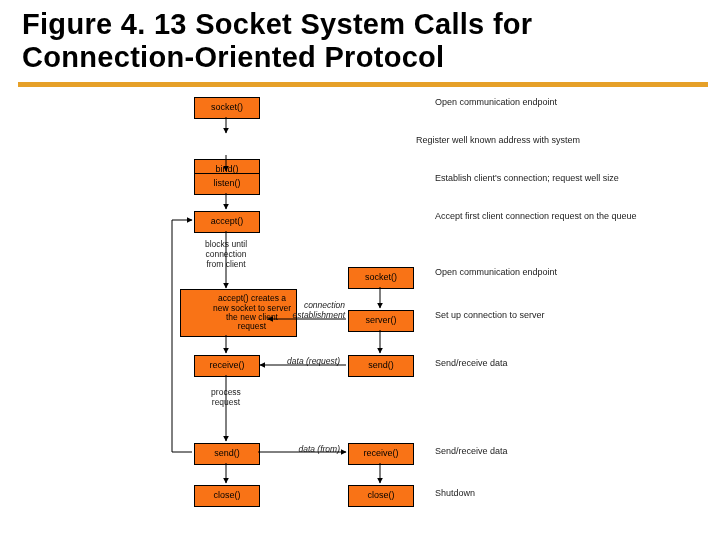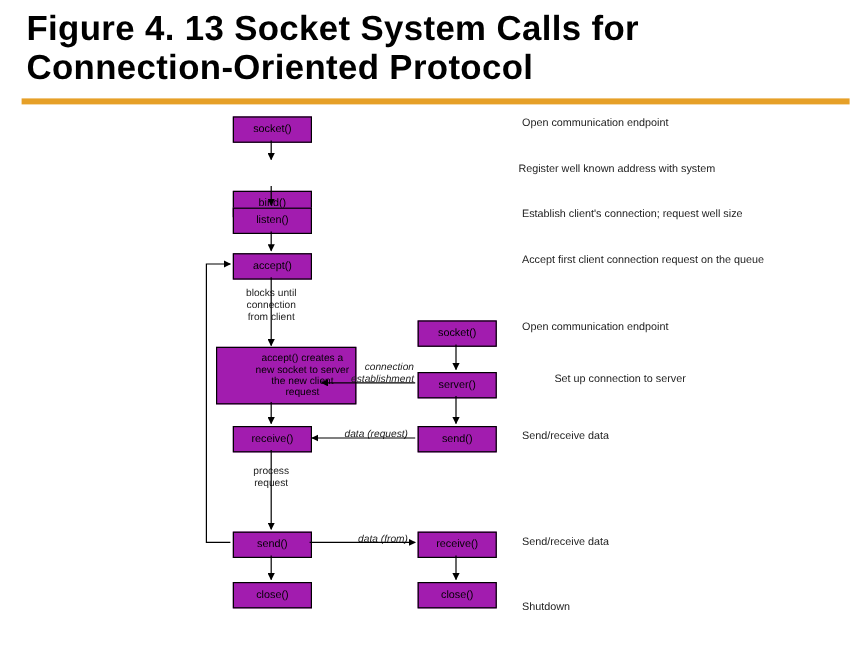--- a/index.html
+++ b/index.html
@@ -27,21 +27,21 @@
     position: absolute;
     left: 18px;
     top: 82px;
     width: 690px;
     height: 5px;
     background: #e6a028;
   }
   .box {
     position: absolute;
     border: 1px solid #000;
-    background: #a21caf;
+    background: #f97316;
     font-size: 9px;
     color: #000;
     padding: 2px 4px;
     display: flex;
     align-items: center;
     justify-content: center;
     text-align: center;
     line-height: 1.1;
   }
   .desc {
@@ -103,33 +103,33 @@
 <div class="note" style="left:200px; top:388px; width:52px;">process
 request</div>
 
 <div class="label" style="left:275px; top:300px; width:70px;">connection
 establishment</div>
 <div class="label" style="left:280px; top:356px; width:60px;">data (request)</div>
 <div class="label" style="left:280px; top:444px; width:60px;">data (from)</div>
 
 <div class="desc" style="left:435px; top:97px;">Open communication
 endpoint</div>
-<div class="desc" style="left:432px; top:135px;">Register well known
+<div class="desc" style="left:416px; top:135px;">Register well known
 address with system</div>
 <div class="desc" style="left:435px; top:173px;">Establish client's connection;
 request well size</div>
 <div class="desc" style="left:435px; top:211px;">Accept first client connection
 request on the queue</div>
 <div class="desc" style="left:435px; top:267px;">Open communication
 endpoint</div>
-<div class="desc" style="left:435px; top:310px;margin-left:27px;">Set up connection
+<div class="desc" style="left:435px; top:310px;">Set up connection
 to server</div>
 <div class="desc" style="left:435px; top:358px;">Send/receive data</div>
 <div class="desc" style="left:435px; top:446px;">Send/receive data</div>
-<div class="desc" style="left:435px; top:500px;text-align:right;">Shutdown</div>
+<div class="desc" style="left:435px; top:488px;text-align:right;">Shutdown</div>
 
 <svg class="arrows">
   <defs>
     <marker id="ah" viewBox="0 0 10 10" refX="9" refY="5" markerWidth="6" markerHeight="6" orient="auto-start-reverse">
       <path d="M 0 0 L 10 5 L 0 10 z" fill="#000"></path>
     </marker>
   </defs>
 
   <line x1="226" y1="117" x2="226" y2="133" stroke="#000" marker-end="url(#ah)"></line>
   <line x1="226" y1="155" x2="226" y2="171" stroke="#000" marker-end="url(#ah)"></line>

